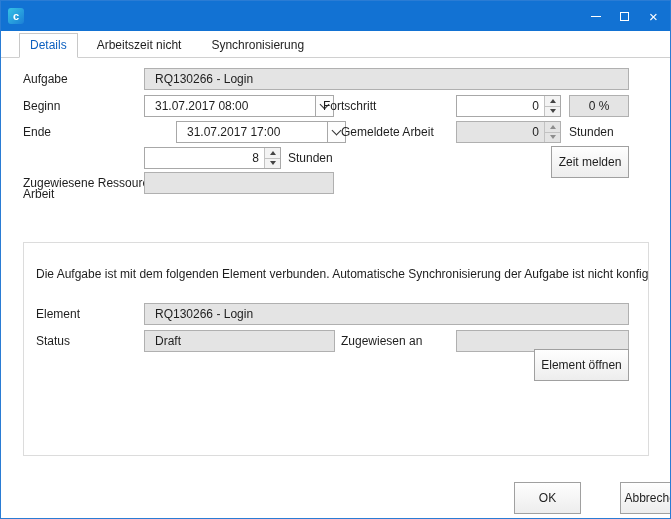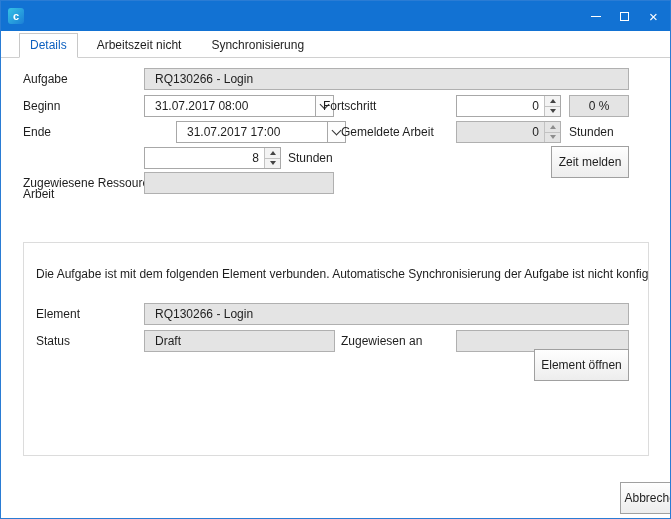--- a/index.html
+++ b/index.html
@@ -160,15 +160,16 @@
   <div class="field ro" style="left:143px; top:329px; width:191px;">
     <span class="val">Draft</span>
   </div>
   <div class="lbl" style="left:340px; top:329px;">Zugewiesen an</div>
   <div class="field ro" style="left:455px; top:329px; width:173px;">
     <span class="val"></span>
   </div>
 
   <div class="btn" style="left:533px; top:348px; width:95px;">Element öffnen</div>
 
+  <div class="btn" style="left:513px; top:481px; width:67px;">OK</div>
   <div class="btn" style="left:590px; top:481px; width:67px;margin-left:29px;">Abbrechen</div>
 
 </div>
 
 </body></html>

